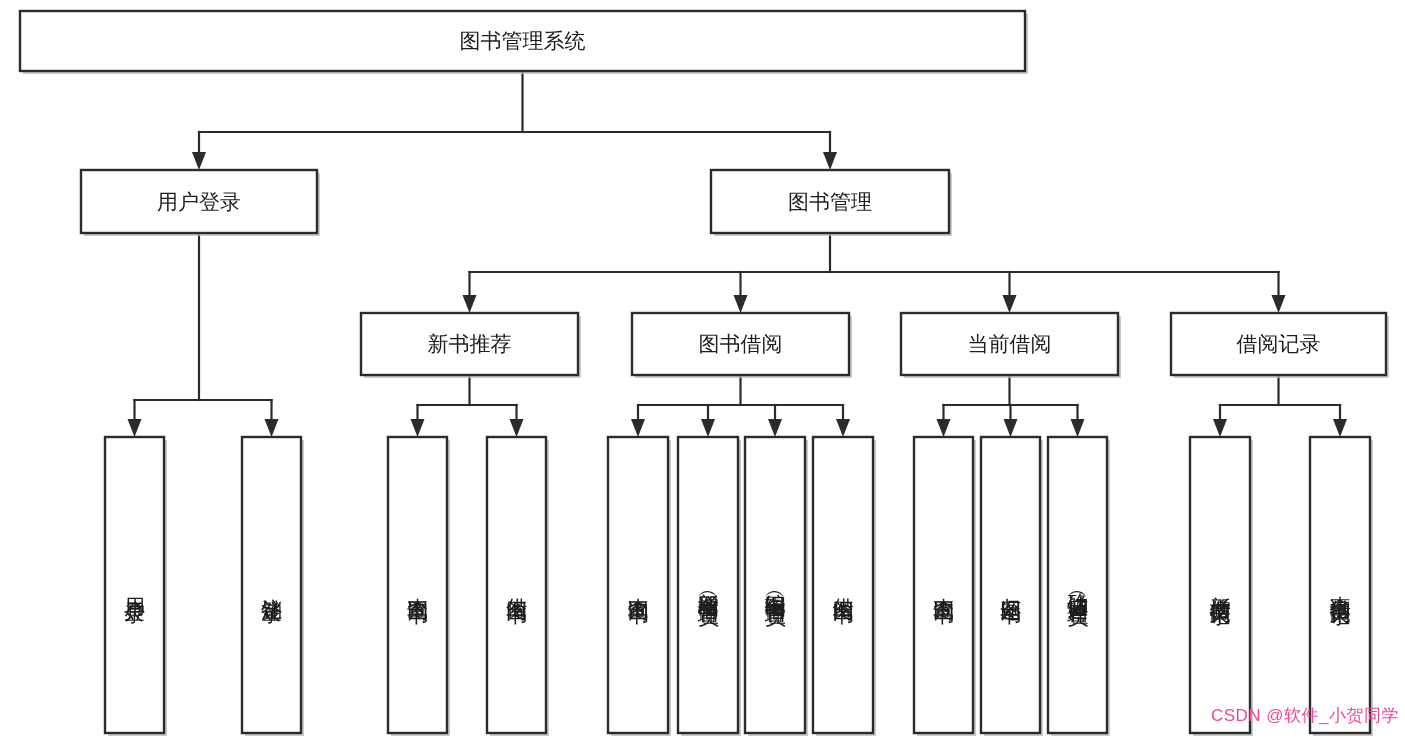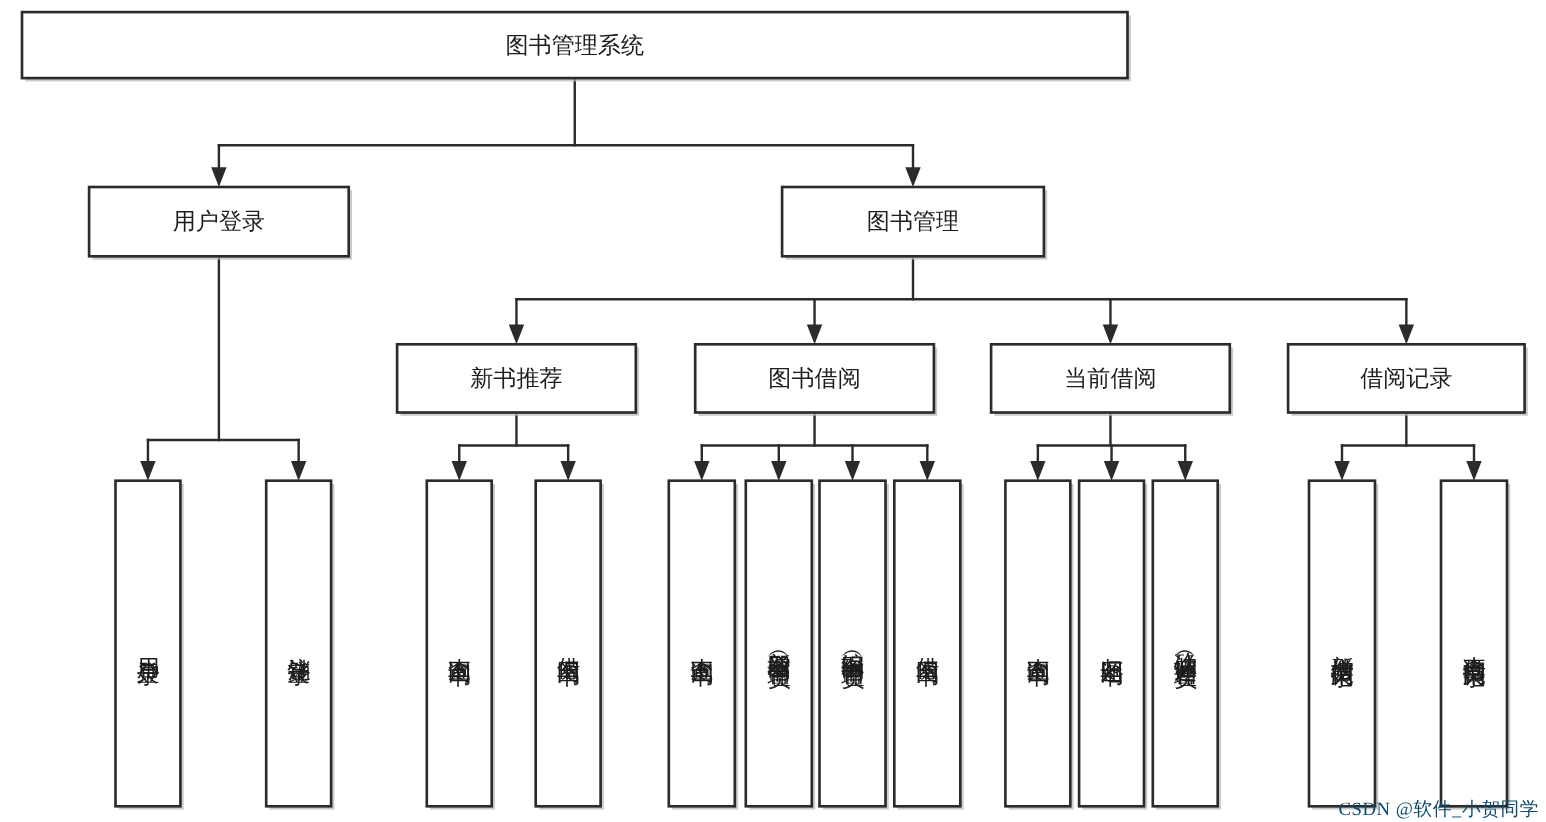--- a/index.html
+++ b/index.html
@@ -66,24 +66,24 @@
   }
   .vlabel-wrap {
     position: absolute;
     display: flex;
     align-items: center;
     justify-content: center;
   }
   .watermark {
     position: absolute;
     right: 6px;
-    bottom: 0;
-    font-family: Liberation Serif, serif;
+    bottom: 20px;
+    font-family: Liberation Sans, sans-serif;
     font-size: 17px;
-    color: #0c4a6e;
+    color: #ec4899;
     white-space: nowrap;
     letter-spacing: 0.5px;
   }
 </style>
 </head>
 <body>
 
 <div id="diagram-root">
   <svg id="tree-svg" viewBox="0 0 1405 747">
     <defs>

